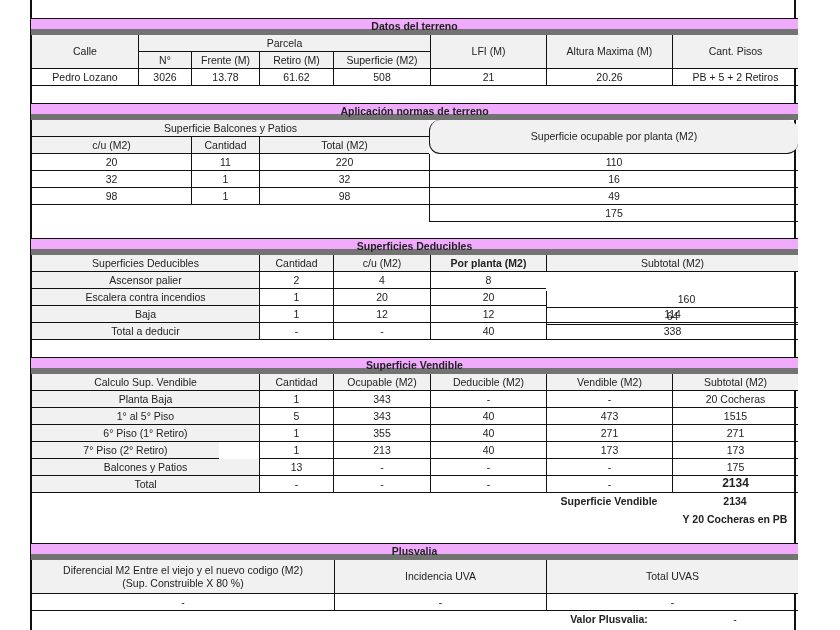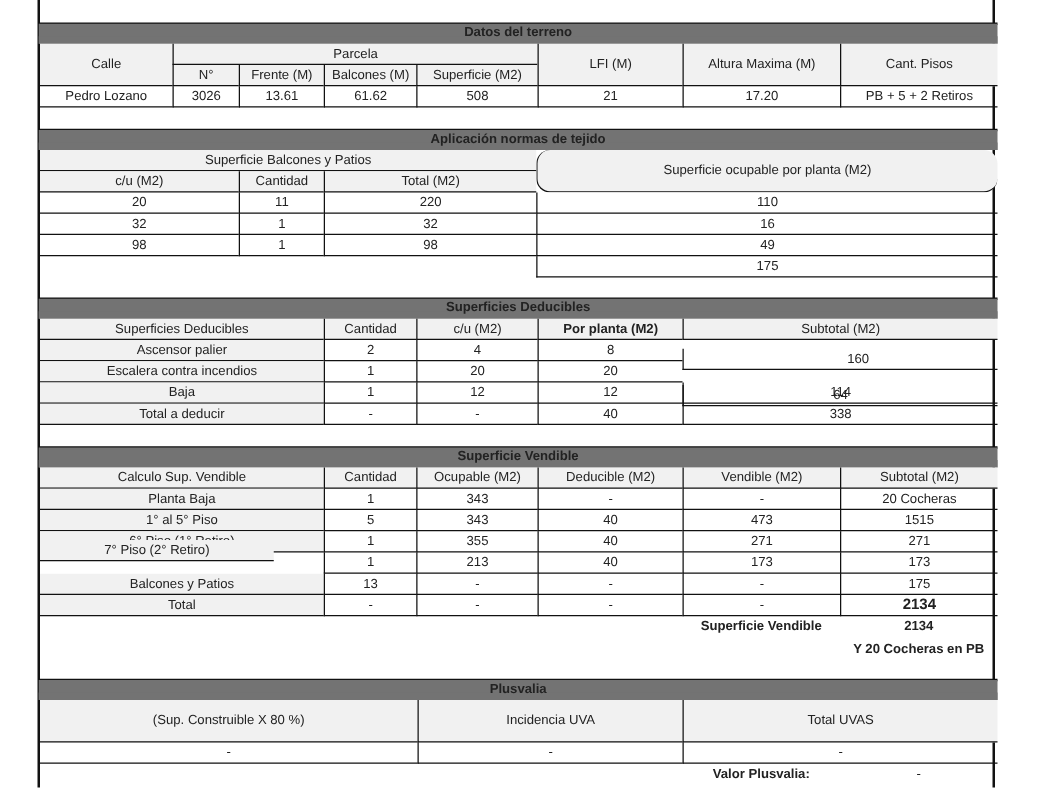--- a/index.html
+++ b/index.html
@@ -1,21 +1,21 @@
 <!DOCTYPE html>
 <html><head>
 <meta charset="utf-8">
 <style>
   html, body { margin:0; padding:0; background:#fff; }
   body { width:840px; height:630px; position:relative; overflow:hidden;
          font-family:"Liberation Sans", sans-serif; font-size:10.5px; color:#222; }
   .frame { position:absolute; left:30px; top:-4px; width:766px; height:640px;
            border-left:2px solid #111; border-right:2px solid #111; box-sizing:border-box; }
   .sec { position:absolute; left:31px; width:767px; border-top:2px solid #111; }
-  .hdr { position:absolute; left:31px; width:767px; background:#737373; border-bottom:6px solid #737373;
+  .hdr { position:absolute; left:31px; width:767px; background:#f0abfc; border-bottom:6px solid #737373;
          text-align:center; font-weight:bold; font-size:10.5px; box-sizing:border-box; }
   .c { position:absolute; box-sizing:border-box; text-align:center; display:flex;
        align-items:center; justify-content:center; line-height:1.15; }
   .g { background:#f1f1f1; }
   .bl { border-left:1.5px solid #111; }
   .bb { border-bottom:1.5px solid #111; }
   .bold { font-weight:bold; font-size:12px; }
   .lbl { position:absolute; font-weight:bold; font-size:10.5px; text-align:center; }
 </style>
 </head>
@@ -24,39 +24,39 @@
 <div class="frame"></div>
 
 <div>
   <div class="sec" style="top:18px;"></div>
   <div class="hdr" style="top:19px;height:16px;line-height:15px;">Datos del terreno</div>
 
   <div class="c g bb" style="left:32px;top:35px;width:106px;height:34px;">Calle</div>
   <div class="c g bl bb" style="left:138px;top:35px;width:292px;height:17px;">Parcela</div>
   <div class="c g bl bb" style="left:138px;top:52px;width:53px;height:17px;">N°</div>
   <div class="c g bl bb" style="left:191px;top:52px;width:68px;height:17px;">Frente (M)</div>
-  <div class="c g bl bb" style="left:259px;top:52px;width:74px;height:17px;">Balcones (M)</div>
+  <div class="c g bl bb" style="left:259px;top:52px;width:74px;height:17px;">Retiro (M)</div>
   <div class="c g bl bb" style="left:333px;top:52px;width:97px;height:17px;">Superficie (M2)</div>
   <div class="c g bl bb" style="left:430px;top:35px;width:116px;height:34px;">LFI (M)</div>
   <div class="c g bl bb" style="left:546px;top:35px;width:126px;height:34px;">Altura Maxima (M)</div>
   <div class="c g bl bb" style="left:672px;top:35px;width:126px;height:34px;">Cant. Pisos</div>
 
   <div class="c bb" style="left:32px;top:69px;width:106px;height:17px;">Pedro Lozano</div>
   <div class="c bl bb" style="left:138px;top:69px;width:53px;height:17px;">3026</div>
-  <div class="c bl bb" style="left:191px;top:69px;width:68px;height:17px;">13.61</div>
+  <div class="c bl bb" style="left:191px;top:69px;width:68px;height:17px;">13.78</div>
   <div class="c bl bb" style="left:259px;top:69px;width:74px;height:17px;">61.62</div>
   <div class="c bl bb" style="left:333px;top:69px;width:97px;height:17px;">508</div>
   <div class="c bl bb" style="left:430px;top:69px;width:116px;height:17px;">21</div>
-  <div class="c bl bb" style="left:546px;top:69px;width:126px;height:17px;">17.20</div>
+  <div class="c bl bb" style="left:546px;top:69px;width:126px;height:17px;">20.26</div>
   <div class="c bl bb" style="left:672px;top:69px;width:126px;height:17px;">PB + 5 + 2 Retiros</div>
 </div>
 
 <div>
   <div class="sec" style="top:103px;"></div>
-  <div class="hdr" style="top:104px;height:16px;line-height:15px;">Aplicación normas de tejido</div>
+  <div class="hdr" style="top:104px;height:16px;line-height:15px;">Aplicación normas de terreno</div>
 
   <div class="c g bb" style="left:32px;top:120px;width:397px;height:17px;">Superficie Balcones y Patios</div>
   <div class="c g bb" style="left:32px;top:137px;width:159px;height:17px;">c/u (M2)</div>
   <div class="c g bl bb" style="left:191px;top:137px;width:68px;height:17px;">Cantidad</div>
   <div class="c g bl bb" style="left:259px;top:137px;width:170px;height:17px;">Total (M2)</div>
   <div class="c g bl bb" style="left:429px;top:120px;width:369px;height:34px;border-radius:11px;">Superficie ocupable por planta (M2)</div>
 
   <div>
     <div class="c bb" style="left:32px;top:154px;width:159px;height:17px;">20</div>
     <div class="c bl bb" style="left:191px;top:154px;width:68px;height:17px;">11</div>
@@ -93,21 +93,21 @@
     <div class="c bl bb" style="left:259px;top:272px;width:74px;height:17px;">2</div>
     <div class="c bl bb" style="left:333px;top:272px;width:97px;height:17px;">4</div>
     <div class="c bl bb" style="left:430px;top:272px;width:116px;height:17px;">8</div>
     <div class="c bl bb" style="left:546px;top:272px;width:252px;height:17px;margin-top:36px;">64</div>
   </div>
   <div>
     <div class="c g bb" style="left:32px;top:289px;width:227px;height:17px;">Escalera contra incendios</div>
     <div class="c bl bb" style="left:259px;top:289px;width:74px;height:17px;">1</div>
     <div class="c bl bb" style="left:333px;top:289px;width:97px;height:17px;">20</div>
     <div class="c bl bb" style="left:430px;top:289px;width:116px;height:17px;">20</div>
-    <div class="c bl bb" style="left:546px;top:279px;width:252px;height:17px;padding-left:28px;">160</div>
+    <div class="c bl bb" style="left:546px;top:291px;width:252px;height:17px;padding-left:28px;">160</div>
   </div>
   <div>
     <div class="c g bb" style="left:32px;top:306px;width:227px;height:17px;">Baja</div>
     <div class="c bl bb" style="left:259px;top:306px;width:74px;height:17px;">1</div>
     <div class="c bl bb" style="left:333px;top:306px;width:97px;height:17px;">12</div>
     <div class="c bl bb" style="left:430px;top:306px;width:116px;height:17px;">12</div>
     <div class="c bl bb" style="left:546px;top:306px;width:252px;height:17px;">114</div>
   </div>
   <div>
     <div class="c g bb" style="left:32px;top:323px;width:227px;height:17px;">Total a deducir</div>
@@ -147,21 +147,21 @@
   </div>
   <div>
     <div class="c g bb" style="left:32px;top:425px;width:227px;height:17px;">6° Piso (1° Retiro)</div>
     <div class="c bl bb" style="left:259px;top:425px;width:74px;height:17px;">1</div>
     <div class="c bl bb" style="left:333px;top:425px;width:97px;height:17px;">355</div>
     <div class="c bl bb" style="left:430px;top:425px;width:116px;height:17px;">40</div>
     <div class="c bl bb" style="left:546px;top:425px;width:126px;height:17px;">271</div>
     <div class="c bl bb" style="left:672px;top:425px;width:126px;height:17px;">271</div>
   </div>
   <div>
-    <div class="c g bb" style="left:32px;top:432px;width:187px;height:17px;">7° Piso (2° Retiro)</div>
+    <div class="c g bb" style="left:32px;top:442px;width:187px;height:17px;">7° Piso (2° Retiro)</div>
     <div class="c bl bb" style="left:259px;top:442px;width:74px;height:17px;">1</div>
     <div class="c bl bb" style="left:333px;top:442px;width:97px;height:17px;">213</div>
     <div class="c bl bb" style="left:430px;top:442px;width:116px;height:17px;">40</div>
     <div class="c bl bb" style="left:546px;top:442px;width:126px;height:17px;">173</div>
     <div class="c bl bb" style="left:672px;top:442px;width:126px;height:17px;">173</div>
   </div>
   <div>
     <div class="c g bb" style="left:32px;top:459px;width:227px;height:17px;">Balcones y Patios</div>
     <div class="c bl bb" style="left:259px;top:459px;width:74px;height:17px;">13</div>
     <div class="c bl bb" style="left:333px;top:459px;width:97px;height:17px;">-</div>
@@ -181,20 +181,21 @@
   <div class="lbl" style="left:546px;top:495px;width:126px;">Superficie Vendible</div>
   <div class="lbl" style="left:672px;top:495px;width:126px;">2134</div>
   <div class="lbl" style="left:672px;top:513px;width:126px;">Y 20 Cocheras en PB</div>
 </div>
 
 <div>
   <div class="sec" style="top:543px;"></div>
   <div class="hdr" style="top:544px;height:16px;line-height:15px;">Plusvalia</div>
 
   <div class="c g bb" style="left:32px;top:560px;width:302px;height:34px;flex-direction:column;">
+    <span>Diferencial M2 Entre el viejo y el nuevo codigo (M2)</span>
     <span>(Sup. Construible X 80 %)</span>
   </div>
   <div class="c g bl bb" style="left:334px;top:560px;width:212px;height:34px;">Incidencia UVA</div>
   <div class="c g bl bb" style="left:546px;top:560px;width:252px;height:34px;">Total UVAS</div>
 
   <div>
     <div class="c bb" style="left:32px;top:594px;width:302px;height:17px;">-</div>
     <div class="c bl bb" style="left:334px;top:594px;width:212px;height:17px;">-</div>
     <div class="c bl bb" style="left:546px;top:594px;width:252px;height:17px;">-</div>
   </div>

